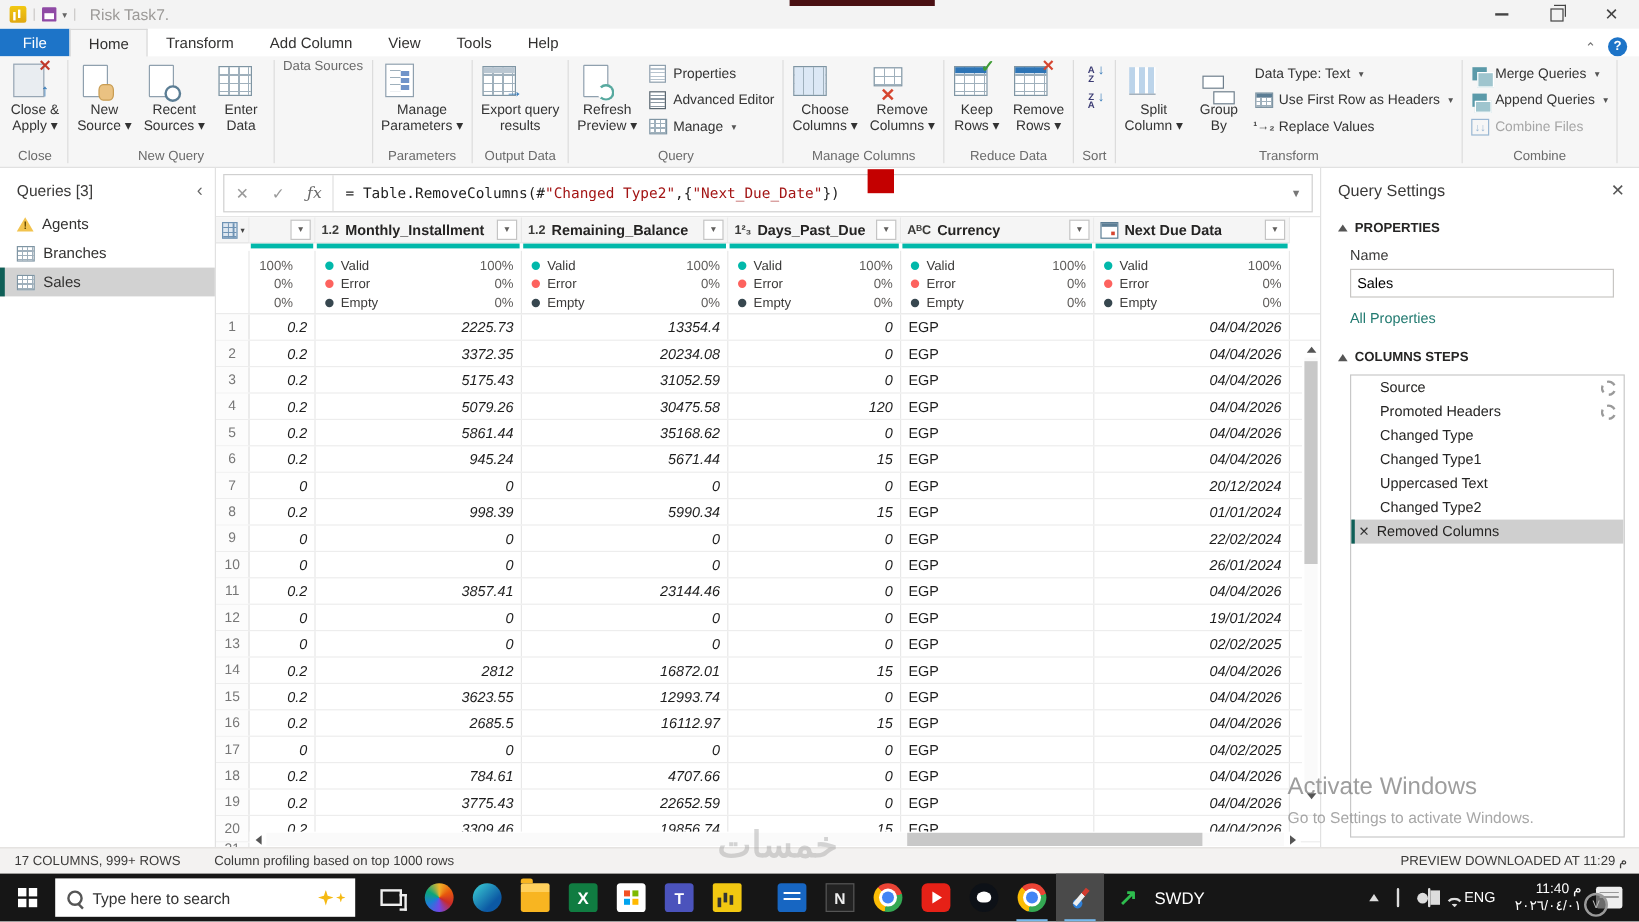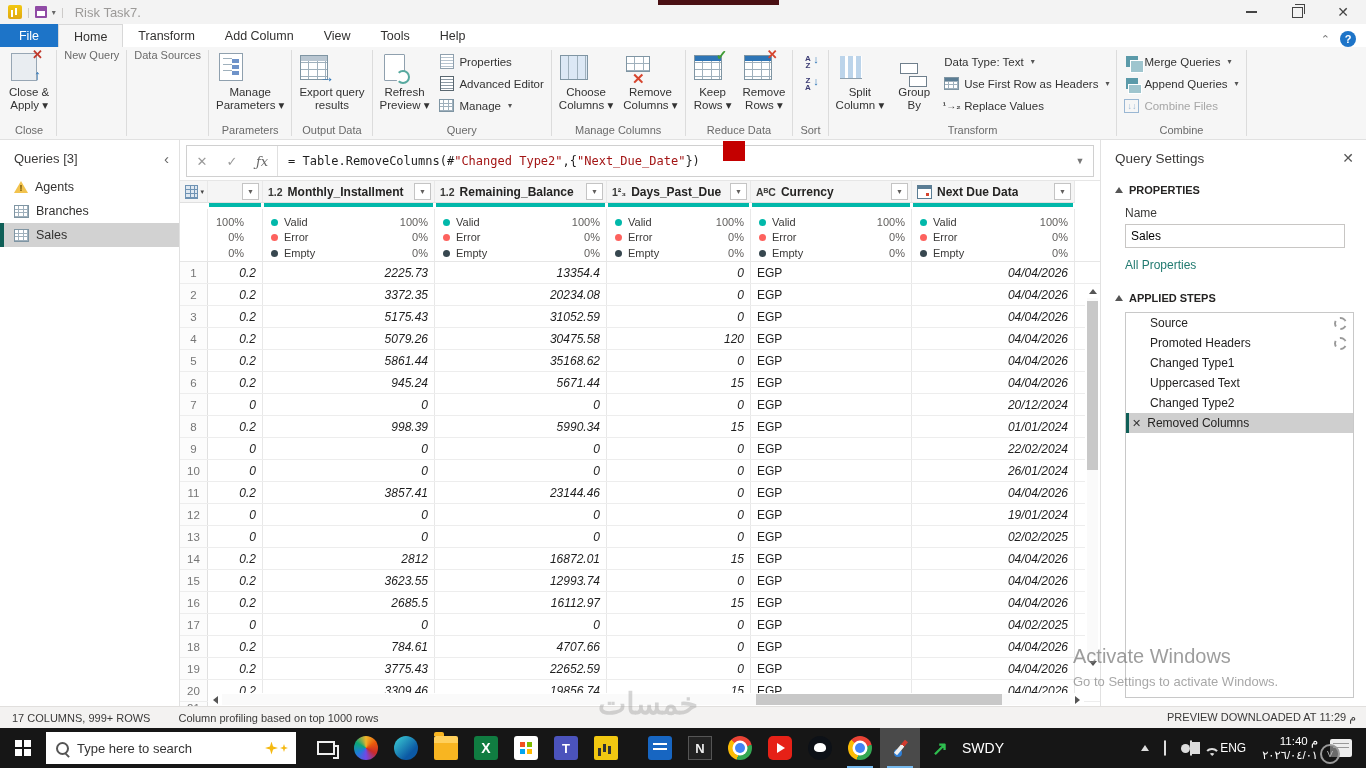--- a/index.html
+++ b/index.html
@@ -296,20 +296,43 @@
               <span class="ric ic-close-apply"></span>
             </span>
             <span class="txt">Close &amp;
 Apply ▾</span>
           </div>
         </div>
         <div class="rlabel">Close</div>
       </div>
       <div class="rsep"></div>
       <div class="rgroup">
+        <div class="rcontent">
+          <div class="rbtn-lg">
+            <span class="lgic">
+              <span class="ric doc ic-new-source"></span>
+            </span>
+            <span class="txt">New
+Source ▾</span>
+          </div>
+          <div class="rbtn-lg">
+            <span class="lgic">
+              <span class="ric doc ic-recent-sources"></span>
+            </span>
+            <span class="txt">Recent
+Sources ▾</span>
+          </div>
+          <div class="rbtn-lg">
+            <span class="lgic">
+              <span class="ric grid-ic ic-enter-data"></span>
+            </span>
+            <span class="txt">Enter
+Data</span>
+          </div>
+        </div>
         <div class="rlabel">New Query</div>
       </div>
       <div class="rsep"></div>
       <div class="rgroup">
         <div class="rlabel">Data Sources</div>
       </div>
       <div class="rsep"></div>
       <div class="rgroup">
         <div class="rcontent">
           <div class="rbtn-lg">
@@ -890,30 +913,33 @@
         <span class="sec-tri"></span>
         <span>PROPERTIES</span>
       </div>
       <div class="indent">
         <div id="name-label">Name</div>
         <input id="name-input" value="Sales" style="">
         <div id="all-properties">All Properties</div>
       </div>
       <div class="sec-head">
         <span class="sec-tri"></span>
-        <span>APPLIED STEPS</span>
+        <span>COLUMNS STEPS</span>
       </div>
       <div id="steps-box" class="indent">
           <div class="step">
             <span>Source</span>
             <span class="gear"></span>
           </div>
           <div class="step">
             <span>Promoted Headers</span>
             <span class="gear"></span>
+          </div>
+          <div class="step">
+            <span>Changed Type</span>
           </div>
           <div class="step">
             <span>Changed Type1</span>
           </div>
           <div class="step">
             <span>Uppercased Text</span>
           </div>
           <div class="step">
             <span>Changed Type2</span>
           </div>

